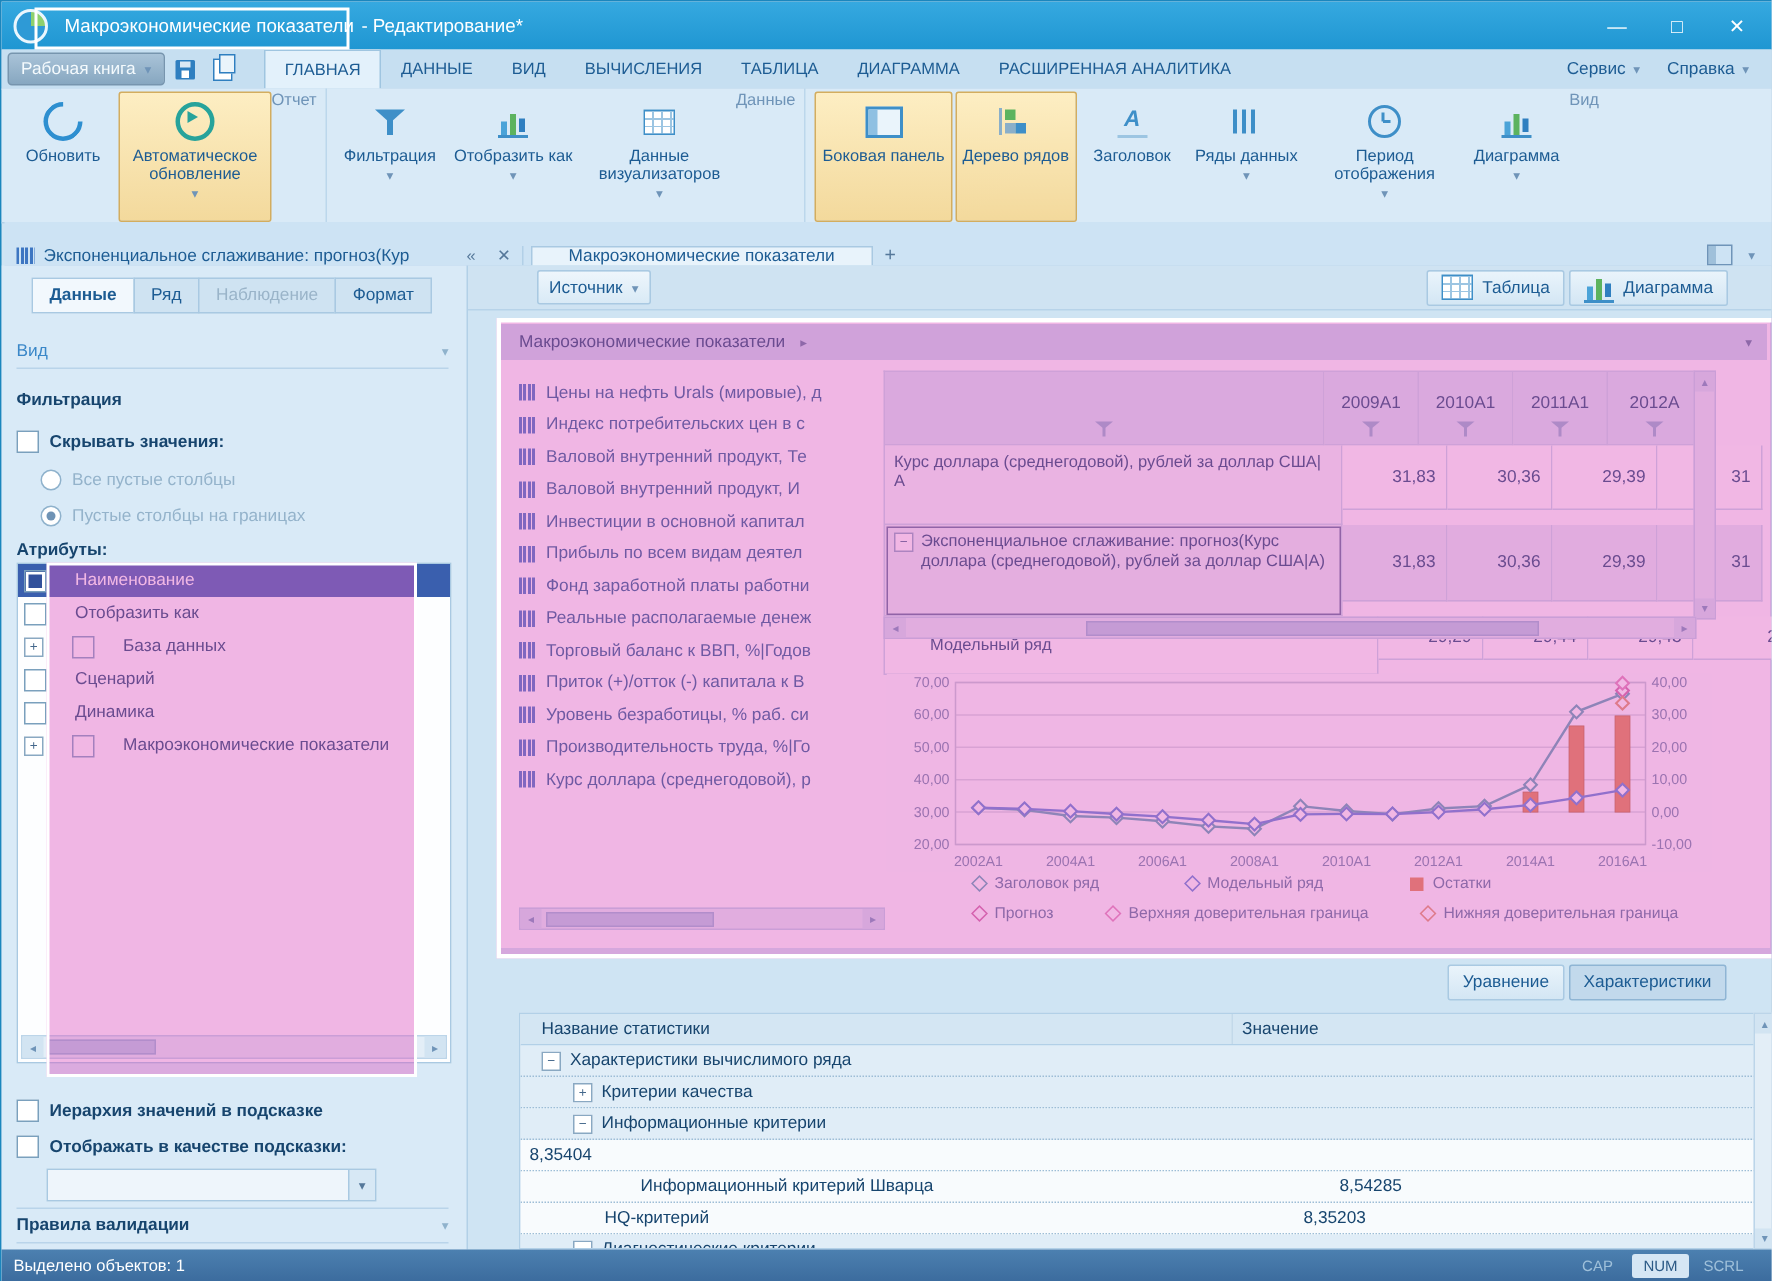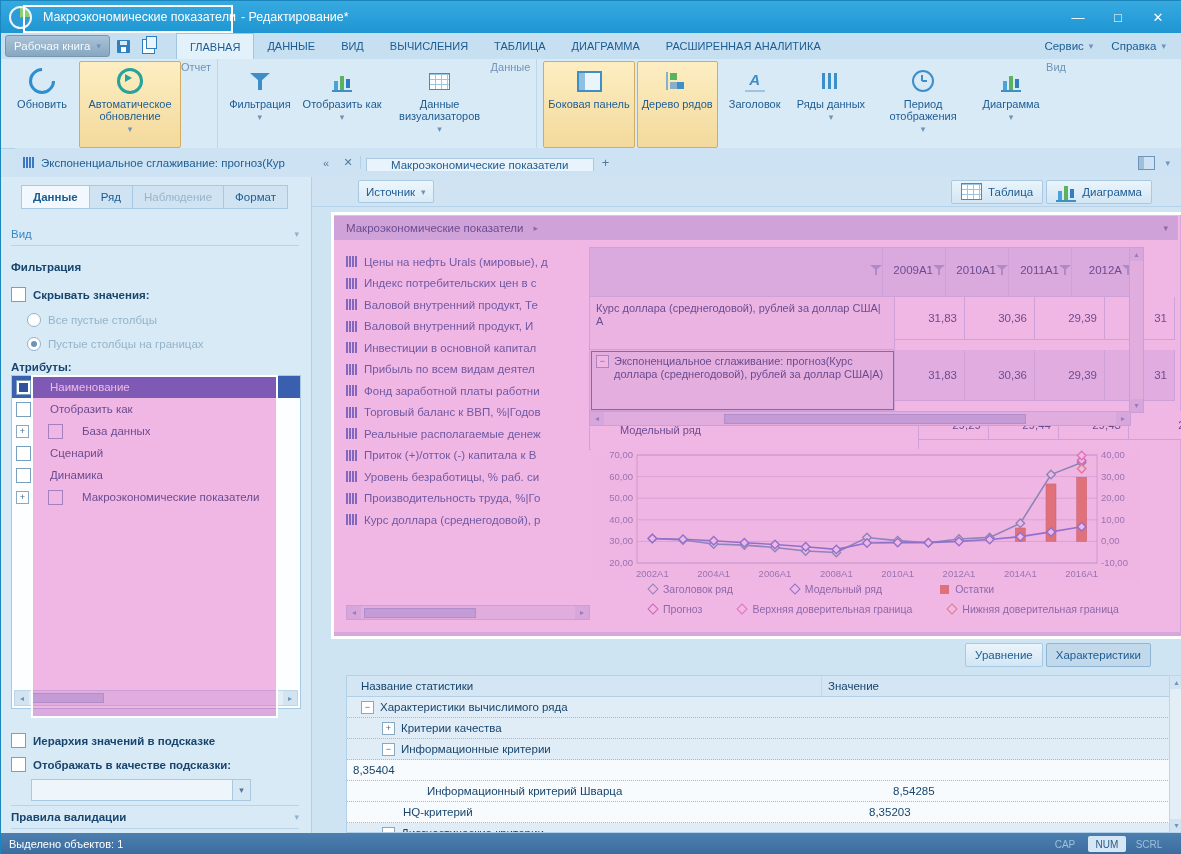--- a/index.html
+++ b/index.html
@@ -53,21 +53,21 @@
   .ic-series-tree-icon{width:20px;height:18px;position:relative;border-left:2px solid #8aafc9;}
   .ic-series-tree-icon::before{content:"";position:absolute;left:2px;top:1px;width:7px;height:7px;background:#5cb35f;}
   .ic-series-tree-icon::after{content:"";position:absolute;left:9px;top:10px;width:7px;height:7px;background:#3e8fc8;box-shadow:-7px 0 0 0 #8aafc9;}
   .ic-title-icon{width:20px;height:19px;color:#3e8fc8;font-weight:bold;font-size:15px;line-height:17px;text-align:center;border-bottom:2px solid #9cc5e2;}
   .ic-title-icon::before{content:"A";}
   .ic-data-series-icon{width:18px;height:16px;background:repeating-linear-gradient(90deg,#3e8fc8 0 3px,transparent 3px 6px);}
   .ic-period-icon{width:18px;height:18px;border:2px solid #3e8fc8;border-radius:50%;position:relative;}
   .ic-period-icon::before{content:"";position:absolute;left:7px;top:3px;width:2px;height:6px;background:#3e8fc8;}
   .ic-period-icon::after{content:"";position:absolute;left:8px;top:8px;width:5px;height:2px;background:#3e8fc8;}
   
-  .panelbar{position:absolute;top:147px;left:14px;right:0;height:29px;background:#cde3f4;border-bottom:1px solid #b2d0e7;display:flex;align-items:center;}
+  .panelbar{position:absolute;top:147px;left:2px;right:0;height:29px;background:#cde3f4;border-bottom:1px solid #b2d0e7;display:flex;align-items:flex-end;}
   .lp-head{width:333px;display:flex;align-items:center;padding:0 4px 0 8px;gap:6px;border-right:1px solid #b2d0e7;}
   .lp-title{flex:1;white-space:nowrap;overflow:hidden;color:#1d5c93;}
   .lp-btn{width:16px;text-align:center;color:#55789a;font-size:11px;}
   .doc-tab{margin-left:5px;margin-top:3px;padding:0 24px;display:flex;align-items:center;background:#e8f3fb;border:1px solid #a9c9e2;border-bottom:none;color:#1d5c93;}
   .tab-plus{width:24px;display:flex;align-items:center;justify-content:center;color:#55789a;font-size:13px;}
   .pb-right{margin-left:auto;display:flex;align-items:center;gap:10px;margin-right:12px;color:#55789a;}
   .ic-layout{width:15px;height:12px;border:1px solid #6f94b8;background:linear-gradient(90deg,#9fc0da 0 5px,transparent 5px);}
   
   .sidebar{position:absolute;left:0;top:176px;width:310px;bottom:22px;background:#d9eaf7;border-right:1px solid #b2d0e7;}
   .sb-abs{position:absolute;left:10px;right:12px;}
@@ -107,21 +107,21 @@
   .rheader .ra{margin-left:10px;font-size:9px;color:#55789a;}
   .rheader .rdd{margin-left:auto;margin-right:10px;font-size:9px;color:#55789a;}
   .series-list{position:absolute;left:14px;top:38px;width:242px;}
   .sitem{height:21.5px;display:flex;align-items:center;gap:6px;color:#1f5d8f;white-space:nowrap;overflow:hidden;}
   .sicon{width:12px;height:11px;background:repeating-linear-gradient(90deg,#3d76c2 0 2px,transparent 2px 3px);flex:0 0 auto;}
   .rtable{position:absolute;left:257px;top:34px;width:540px;border-left:1px solid #c3d9ea;border-top:1px solid #c3d9ea;}
   .tr{display:flex;}
   .td{border-right:1px solid #c3d9ea;border-bottom:1px solid #c3d9ea;}
   .rowhdr{width:292px;flex:0 0 auto;}
   .ycol{width:62px;flex:0 0 auto;}
-  .thead .td{background:#d7e7f4;height:44px;display:flex;flex-direction:row;align-items:center;justify-content:flex-end;padding-bottom:4px;}
+  .thead .td{background:#d7e7f4;height:44px;display:flex;flex-direction:column;align-items:center;justify-content:flex-end;padding-bottom:4px;}
   .thead .ylbl{margin-top:6px;margin-bottom:6px;color:#17456e;}
   .fn{position:relative;width:12px;height:11px;opacity:.85;}
   .fn::before{content:"";position:absolute;left:0;top:0;border-left:6px solid transparent;border-right:6px solid transparent;border-top:5px solid #7fa8c8;}
   .fn::after{content:"";position:absolute;left:5px;top:4px;width:2px;height:6px;background:#7fa8c8;}
   .rowlbl{padding:5px 6px;font-size:11px;line-height:13px;color:#17456e;background:#f3f8fc;}
   .val{display:flex;align-items:center;justify-content:flex-end;padding-right:7px;background:#fff;}
   .r1 .td{height:42px;}
   .r2 .td{height:50px;}
   .r3 .td{height:28px;}
   .r2 .rowlbl{background:#e9eff7;outline:1px solid #5a6f96;outline-offset:-2px;display:flex;gap:5px;align-items:flex-start;}
@@ -487,26 +487,26 @@
           <span>Прибыль по всем видам деятел</span>
         </div>
 
         <div class="sitem">
           <i class="sicon"></i>
           <span>Фонд заработной платы работни</span>
         </div>
 
         <div class="sitem">
           <i class="sicon"></i>
+          <span>Реальные располагаемые денеж</span>
+        </div>
+
+        <div class="sitem">
+          <i class="sicon"></i>
           <span>Торговый баланс к ВВП, %|Годов</span>
-        </div>
-
-        <div class="sitem">
-          <i class="sicon"></i>
-          <span>Реальные располагаемые денеж</span>
         </div>
 
         <div class="sitem">
           <i class="sicon"></i>
           <span>Приток (+)/отток (-) капитала к В</span>
         </div>
 
         <div class="sitem">
           <i class="sicon"></i>
           <span>Уровень безработицы, % раб. си</span>

